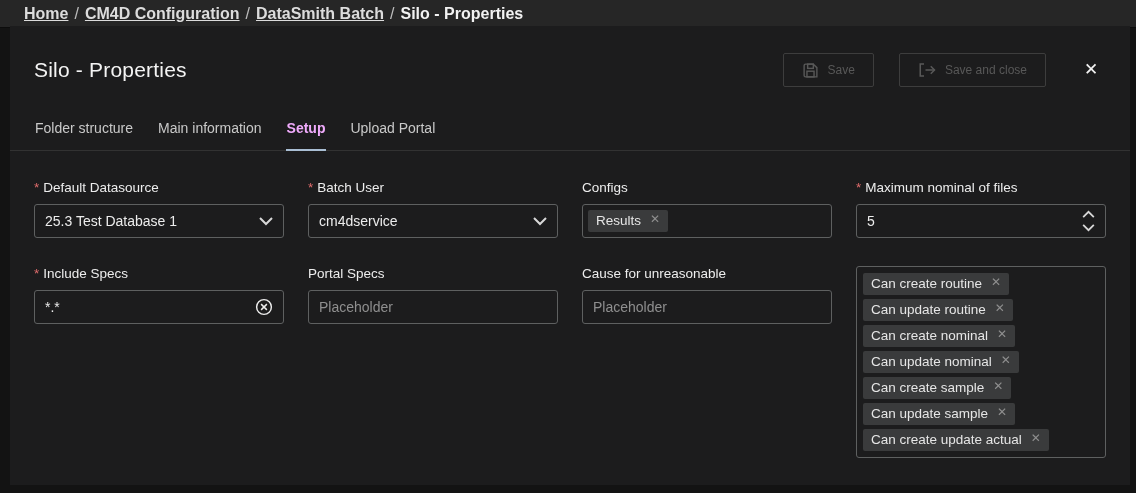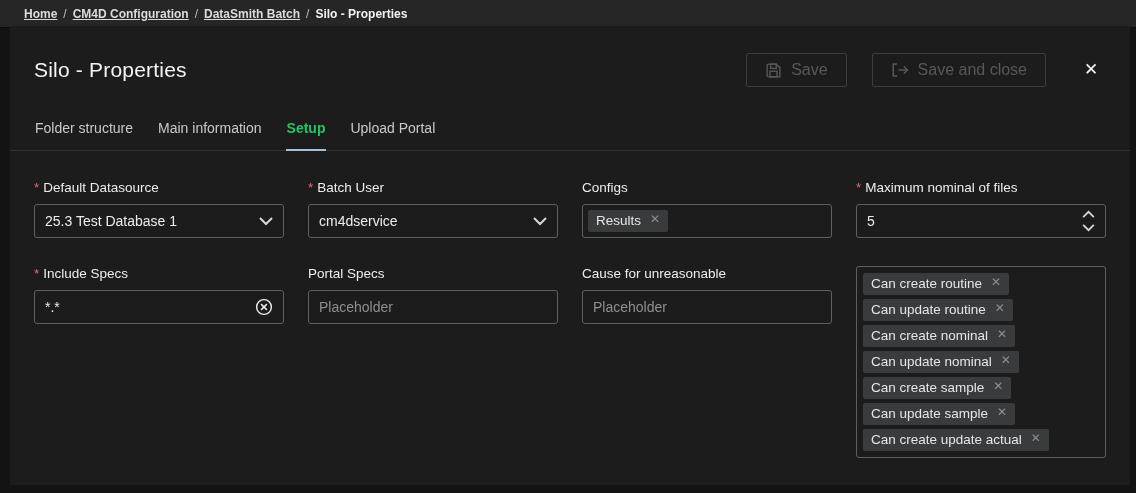--- a/index.html
+++ b/index.html
@@ -8,62 +8,62 @@
     background:#131313;
     font-family:"Liberation Sans","DejaVu Sans",sans-serif;
     color:#e9e9e9;
     position:relative;
   }
   
   .breadcrumb-bar {
     position:absolute; top:0; left:0; width:1136px; height:28px;
     background:#262626; border-bottom:1px solid #0c0c0c;
     display:flex; align-items:center; padding:0 24px;
-    font-size:12px; font-weight:bold; color:#dcdcdc;
+    font-size:16px; font-weight:bold; color:#dcdcdc;
   }
   .crumb-link { text-decoration:underline; color:#dcdcdc; cursor:pointer; }
   .crumb-sep { margin:0 6px; font-weight:normal; color:#bdbdbd; }
   .crumb-current { color:#f2f2f2; }
   
   .panel {
     position:absolute; left:10px; top:26px; width:1120px; height:459px;
     background:#1c1c1d;
   }
   
   .panel-header {
     display:flex; align-items:center;
     padding:26px 24px 0 24px; height:62px;
   }
   .page-title { font-size:21px; font-weight:normal; color:#f4f4f4; letter-spacing:0.2px; }
   .header-actions { margin-left:auto; display:flex; align-items:center; }
   .btn {
     height:34px; display:flex; align-items:center; justify-content:center;
     gap:9px; padding:0 18px; background:transparent;
     border:1px solid #3d3d3d; border-radius:2px;
-    color:#585858; font-size:16px; font-family:inherit; cursor:default;
+    color:#585858; font-size:12px; font-family:inherit; cursor:default;
   }
   .btn + .btn { margin-left:25px; }
   .btn svg { display:block; }
   .close-x {
     margin-left:30px; width:30px; height:30px; border:none; background:transparent;
     color:#f2f2f2; font-size:17px; line-height:30px; text-align:center; cursor:pointer;
     font-family:inherit;
   }
   
   .tabs {
     display:flex; gap:23px; padding:0 24px; margin-top:24px;
     border-bottom:1px solid #323232;
   }
   .tab {
     padding:8px 1px 13px; font-size:14px; color:#c9c9c9;
     border-bottom:2px solid transparent; margin-bottom:-1px; cursor:pointer;
     background:transparent; border-top:none; border-left:none; border-right:none;
     font-family:inherit;
   }
-  .tab.active { color:#22c55e; font-weight:bold; border-bottom-color:#a9bed3; }
+  .tab.active { color:#f0abfc; font-weight:bold; border-bottom-color:#a9bed3; }
   
   .form {
     display:grid; grid-template-columns:repeat(4,1fr);
     column-gap:24px; row-gap:28px;
     padding:29px 24px 0 24px; align-items:start;
   }
   .field { display:flex; flex-direction:column; }
   .field-label {
     font-size:13.5px; color:#ededed; margin-bottom:8px; line-height:16px;
   }

